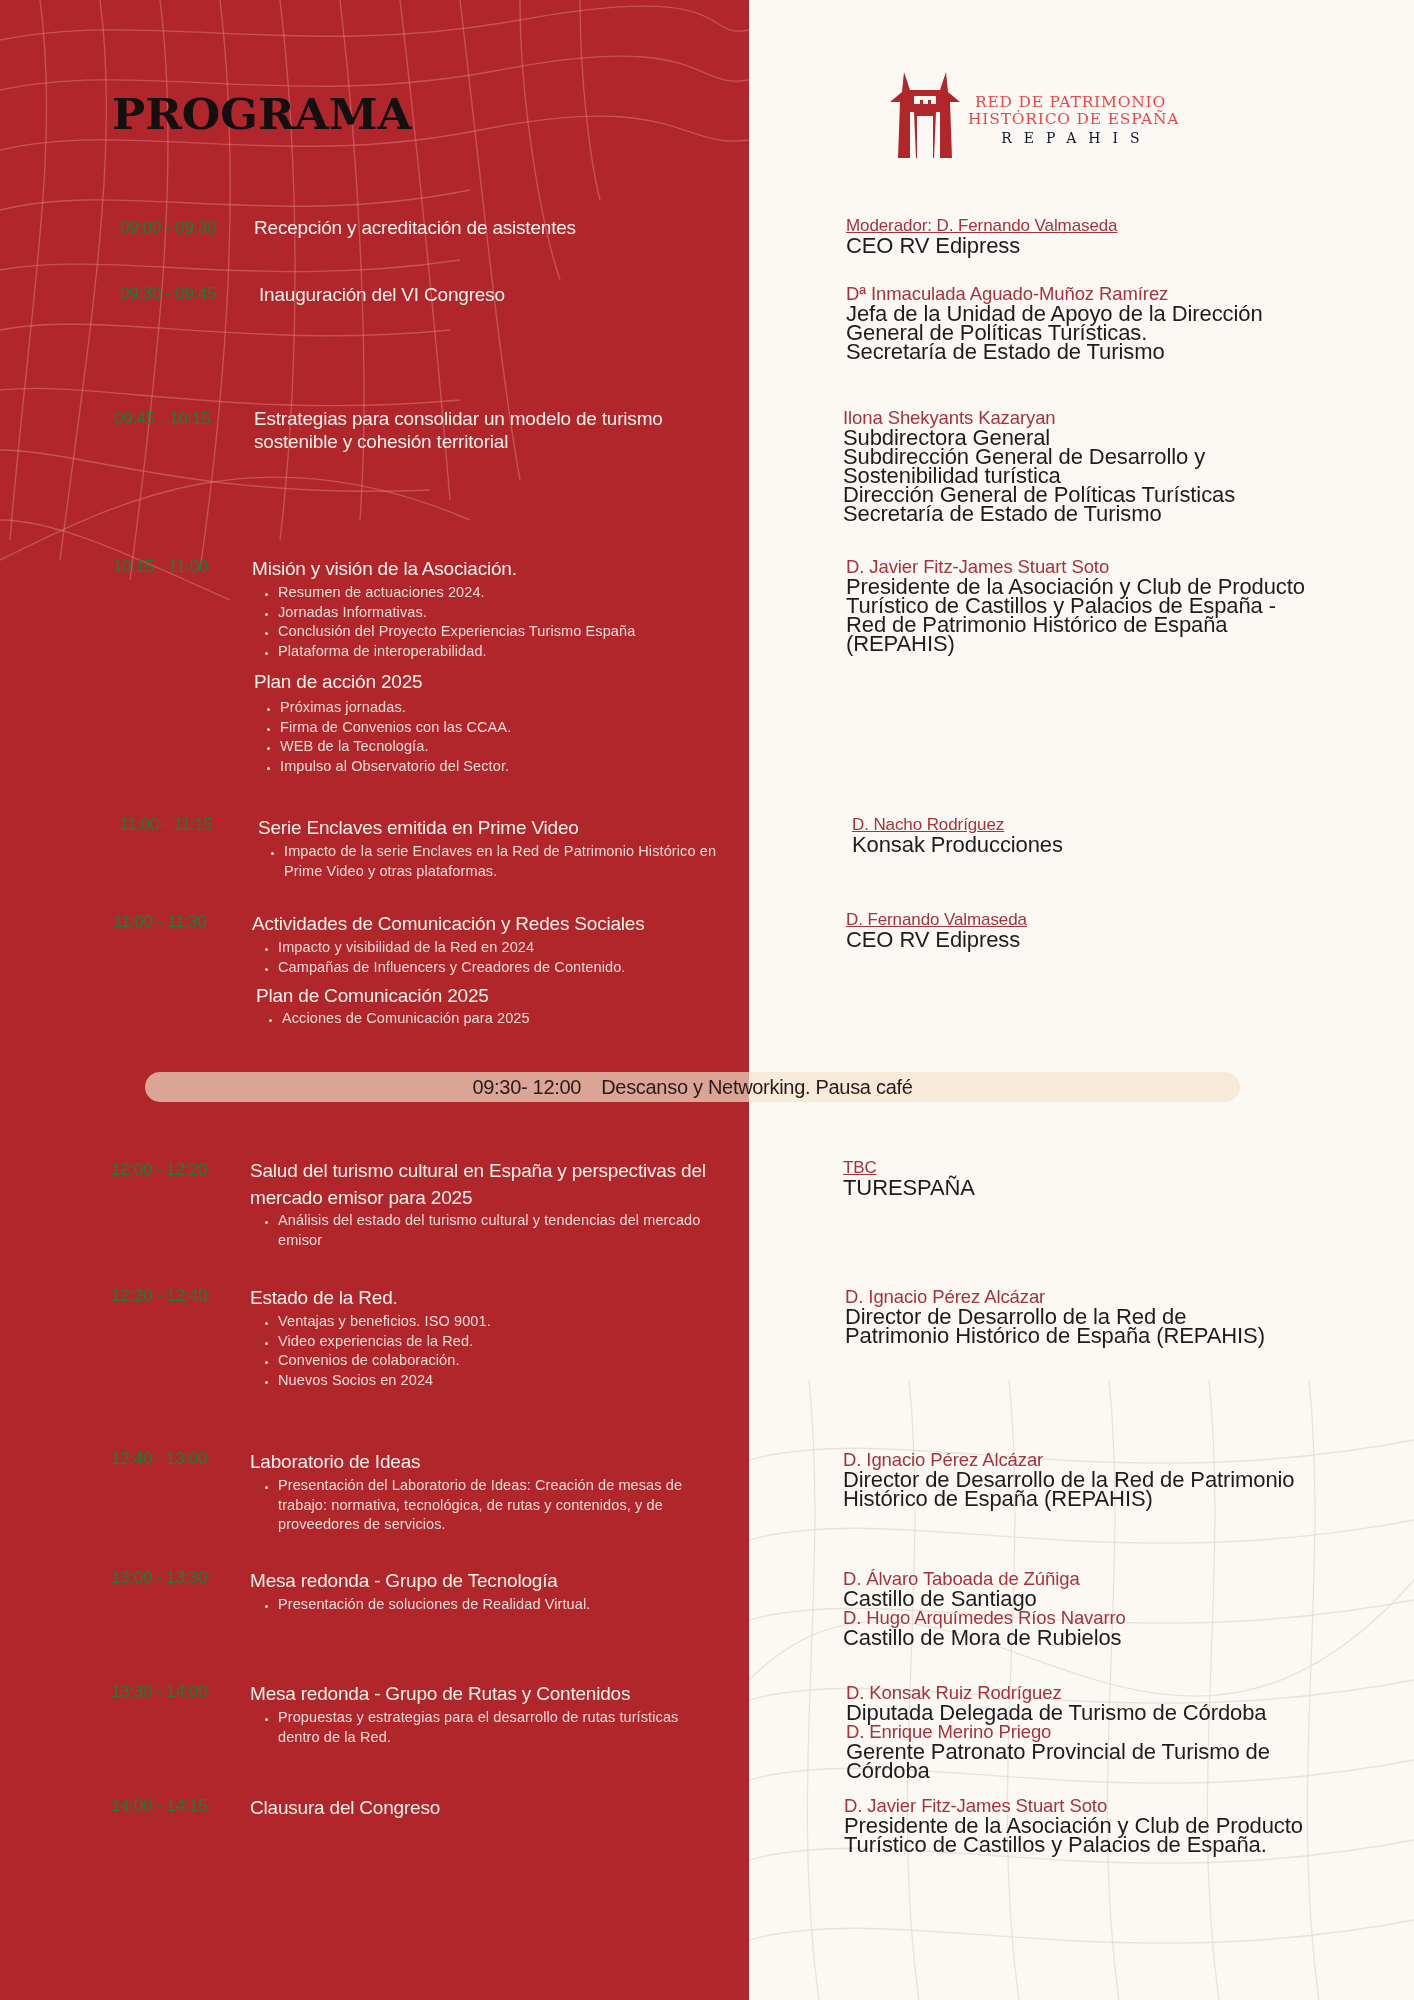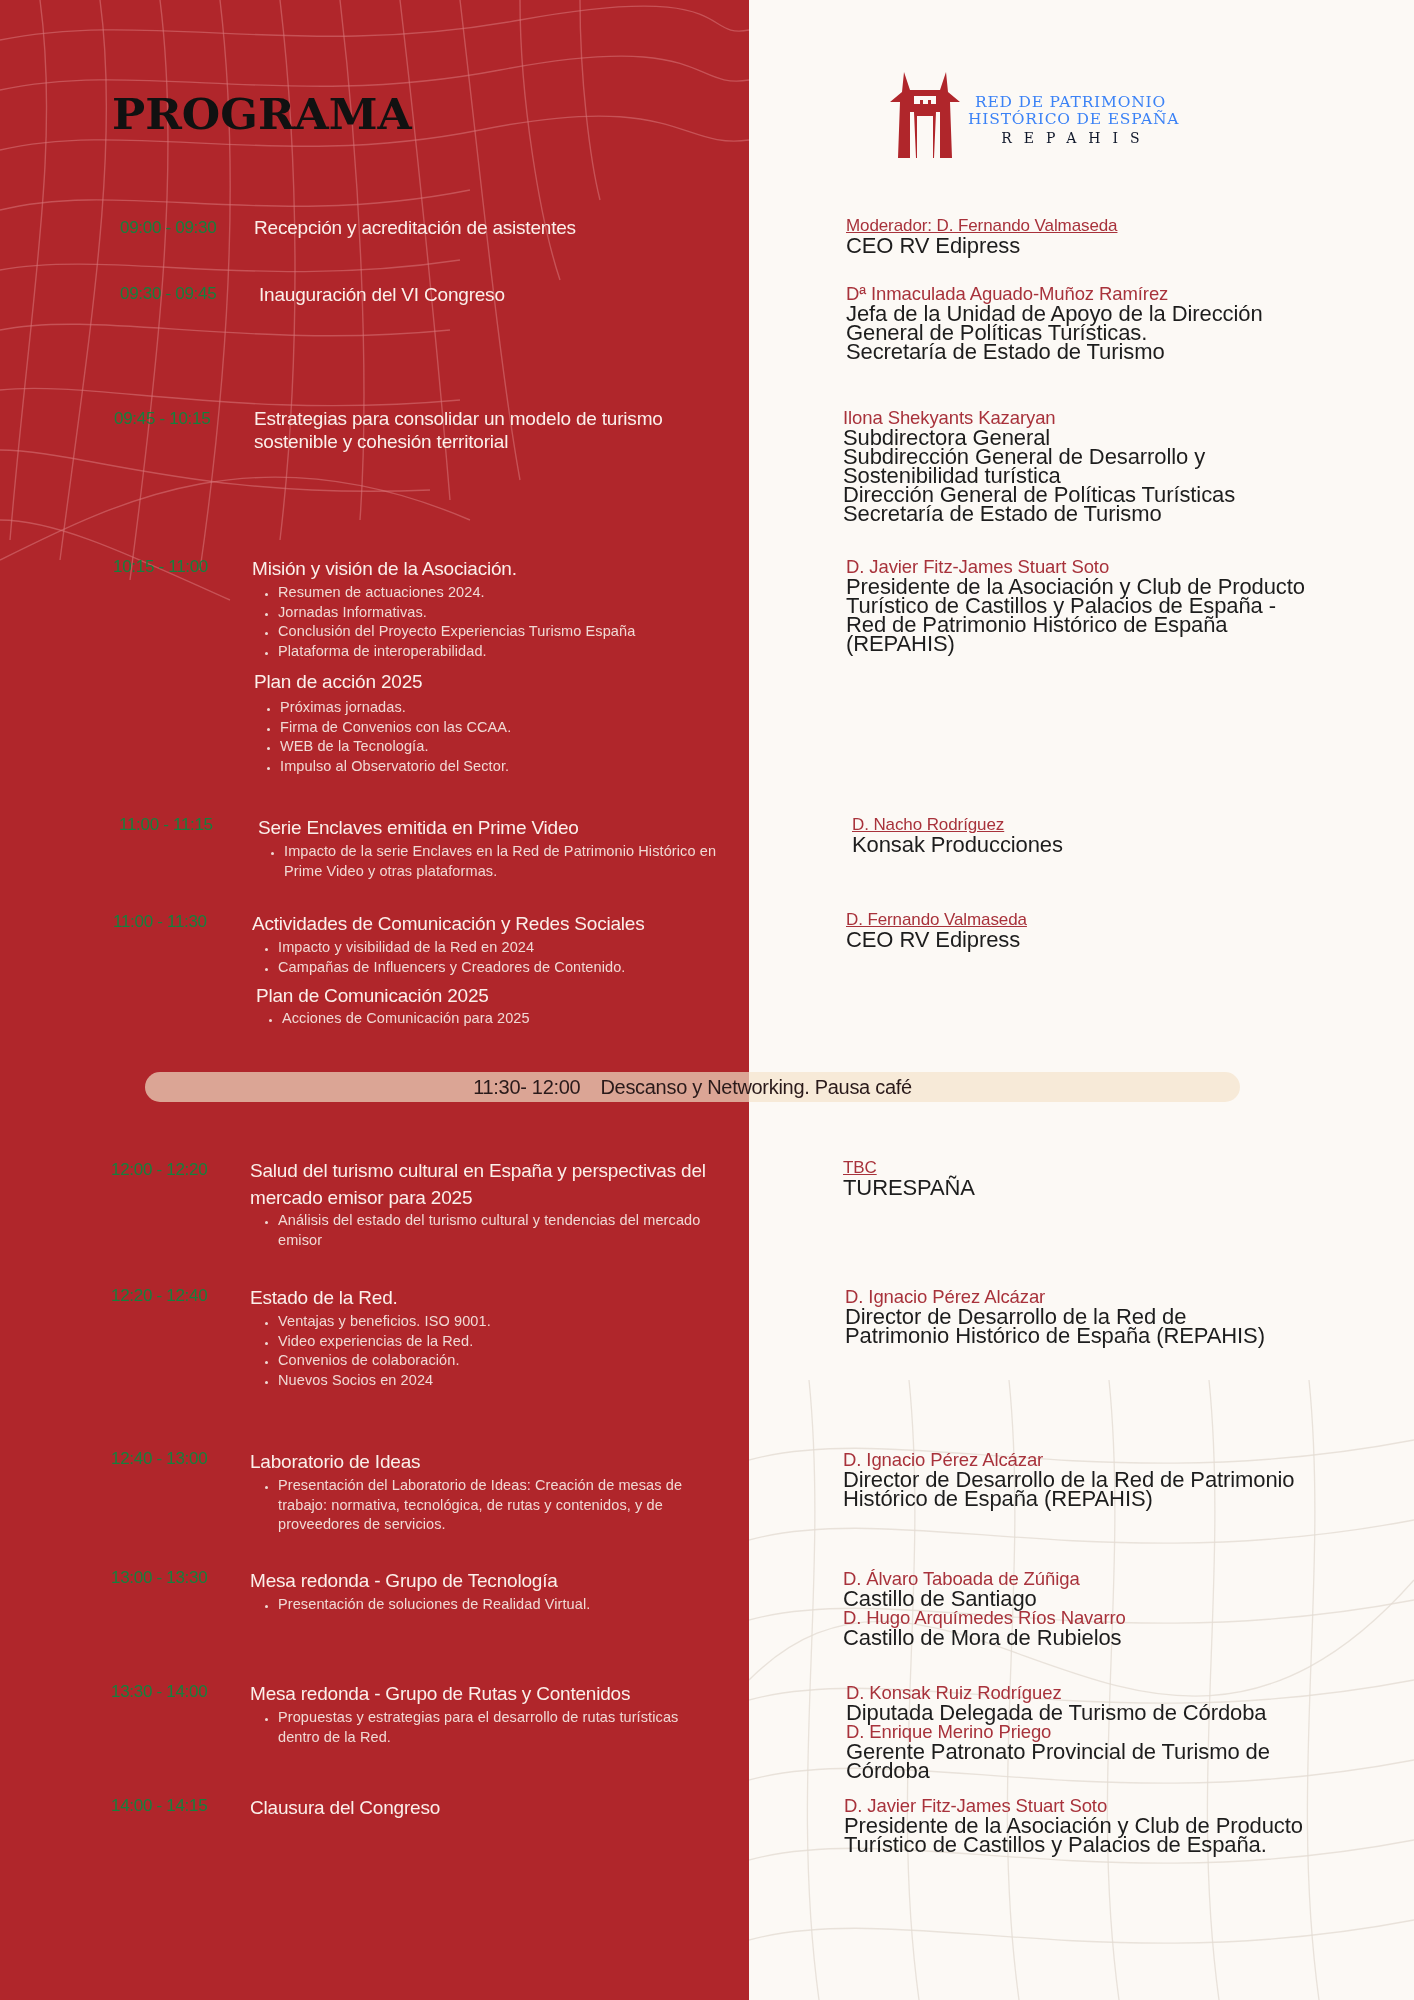--- a/index.html
+++ b/index.html
@@ -15,21 +15,21 @@
   .mesh { position: absolute; pointer-events: none; }
   .title {
     position: absolute; left: 112px; top: 90px;
     font-family: "DejaVu Serif", serif; font-weight: bold;
     font-size: 42px; color: #111; letter-spacing: 0px;
     transform: scaleX(1.05); transform-origin: left;
   }
   .logo { position: absolute; left: 890px; top: 72px; width: 300px; height: 90px; }
   .logo-text { position: absolute; left: 78px; top: 22px; text-align: center; width: 205px; }
   .logo-line1, .logo-line2 {
-    font-family: "DejaVu Serif", serif; font-size: 15.5px; color: #3b82f6;
+    font-family: "DejaVu Serif", serif; font-size: 15.5px; color: #ef4444;
     line-height: 17px; letter-spacing: 0.8px; white-space: nowrap;
   }
   .logo-line3 {
     font-family: "DejaVu Serif", serif; font-size: 14px; color: #0f172a;
     letter-spacing: 12px; line-height: 20px; padding-left: 12px;
   }
 
   .time {
     position: absolute; color: #15803d; font-size: 17px; white-space: nowrap;
     letter-spacing: -0.3px;
@@ -203,21 +203,21 @@
     <li>Acciones de Comunicación para 2025</li>
   </ul>
 </div>
 <div class="spk" style="left:846px;top:910px">
   <div class="name small">D. Fernando Valmaseda</div>
   <div class="role">CEO RV Edipress</div>
 </div>
 
 <div class="break-bar">
   <div class="break-text">
-    <span>11:30- 12:00</span><span>Descanso y Networking. Pausa café</span>
+    <span>09:30- 12:00</span><span>Descanso y Networking. Pausa café</span>
   </div>
 </div>
 
 <div class="time" style="left:111px;top:1160px">12:00 - 12:20</div>
 <div class="session" style="left:250px;top:1157px;width:475px">
   <div class="stitle tall">Salud del turismo cultural en España y perspectivas del mercado emisor para 2025</div>
   <ul style="padding-left:28px;margin-top:0">
     <li>Análisis del estado del turismo cultural y tendencias del mercado emisor</li>
   </ul>
 </div>

